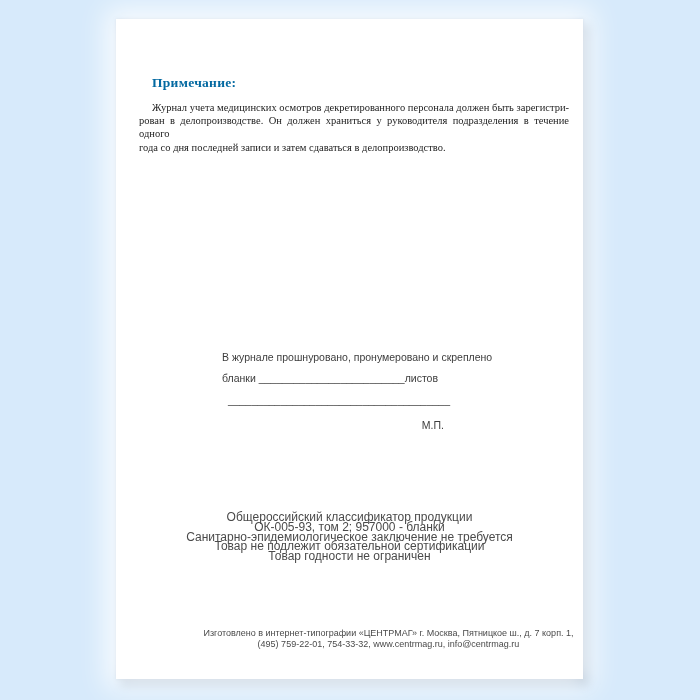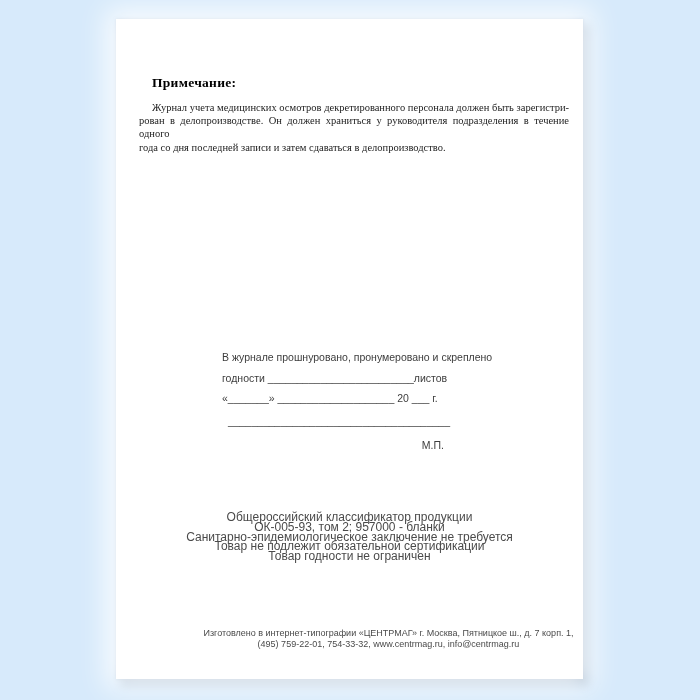--- a/index.html
+++ b/index.html
@@ -31,21 +31,21 @@
   }
   
   .note-heading {
     position: absolute;
     left: 36px;
     top: 56px;
     font-family: "Liberation Serif", serif;
     font-weight: bold;
     font-size: 13.5px;
     letter-spacing: 0.3px;
-    color: #000000;
+    color: #0369a1;
   }
   .note-paragraph {
     position: absolute;
     left: 23px;
     top: 82px;
     width: 430px;
     font-family: "Liberation Serif", serif;
     font-size: 10.5px;
     line-height: 13.2px;
     color: #1c1c1c;
@@ -111,26 +111,23 @@
     <div class="note-paragraph">
       <div class="p-line first">Журнал учета медицинских осмотров декретированного персонала должен быть зарегистри-</div>
       <div class="p-line">рован в делопроизводстве. Он должен храниться у руководителя подразделения в течение одного</div>
       <div class="p-line last">года со дня последней записи и затем сдаваться в делопроизводство.</div>
     </div>
 
     <div class="form-block">
       <div class="f-line">В журнале прошнуровано, пронумеровано и скреплено</div>
 
       <div class="f-line">
-        <span>годности </span><span class="blank">_________________________</span><span>листов</span>
+        <span>бланки </span><span class="blank">_________________________</span><span>листов</span>
       </div>
 
-      <div class="f-line">
-        <span>«</span><span class="blank">_______</span><span>»</span> <span class="blank">____________________</span><span> 20 </span><span class="blank">___</span><span> г.</span>
-      </div>
 
 
       <div class="f-line f-rule blank">______________________________________</div>
 
       <div class="f-seal">М.П.</div>
     </div>
 
     <div class="product-info">
       <div>Общероссийский классификатор продукции</div>
       <div>ОК-005-93, том 2; 957000 - бланки</div>

